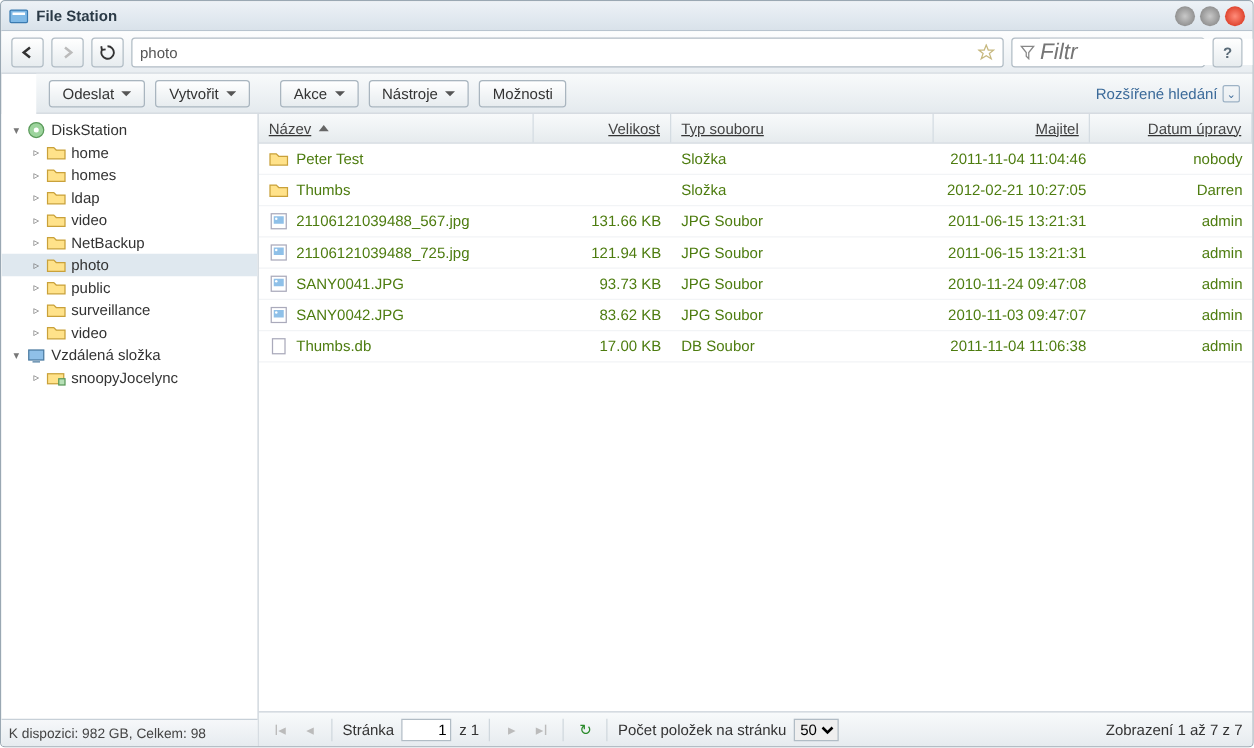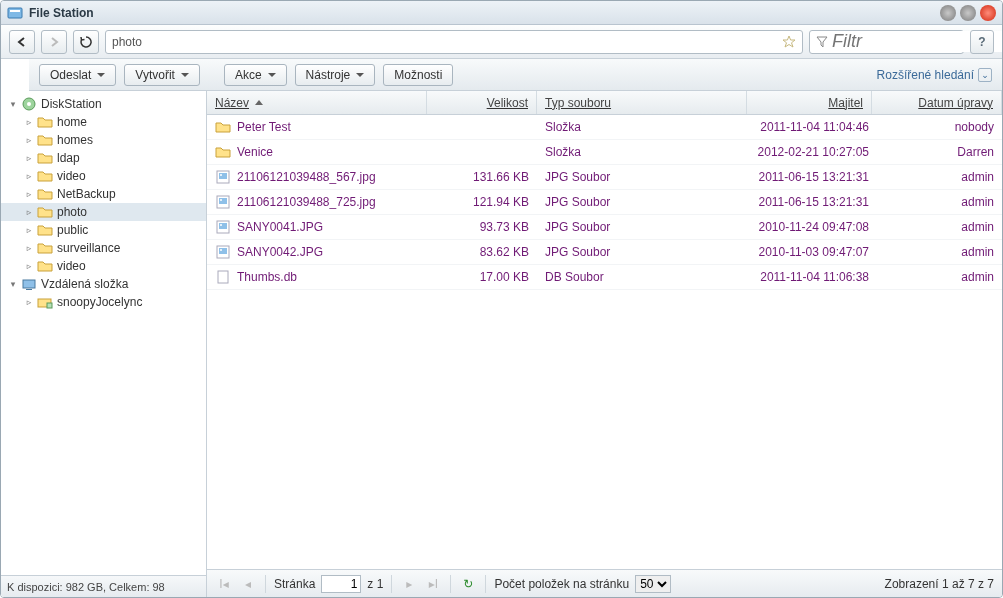--- a/index.html
+++ b/index.html
@@ -39,21 +39,21 @@
 .main { flex:1; display:flex; flex-direction:column; overflow:hidden; }
 .grid-head { height:24px; background:linear-gradient(#f8fafb,#e6ebee); border-bottom:1px solid #c7d0d8; display:flex;text-decoration:underline; }
 .col { border-right:1px solid #d4dce2; display:flex; align-items:center; padding:0 8px; color:#444; font-size:12px; }
 .col.name { width:220px; }
 .col.size { width:110px; justify-content:flex-end; }
 .col.type { width:210px; }
 .col.date { width:130px; justify-content:flex-end; }
 .col.owner { flex:1; justify-content:flex-end; }
 .col.sort::after { content:""; width:0; height:0; border-left:4px solid transparent; border-right:4px solid transparent; border-bottom:5px solid #666; margin-left:6px; }
 .grid-body { flex:1; overflow:auto; background:#fff; }
-.row { height:25px; display:flex; align-items:center; border-bottom:1px solid #f2f4f6; font-size:12px; color:#701a75; }
+.row { height:25px; display:flex; align-items:center; border-bottom:1px solid #f2f4f6; font-size:12px; color:#4d7c0f; }
 .row .c { padding:0 8px; display:flex; align-items:center; }
 .row .c.name { width:220px; gap:6px; }
 .row .c.size { width:110px; justify-content:flex-end; }
 .row .c.type { width:210px; }
 .row .c.date { width:130px; justify-content:flex-end; white-space:nowrap; }
 .row .c.owner { flex:1; justify-content:flex-end; }
 .file-icon { width:16px; height:14px; display:inline-flex; }
 .pager { height:28px; border-top:1px solid #c7d0d8; background:linear-gradient(#f8fafb,#e6ebef); display:flex; align-items:center; padding:0 8px; gap:6px; font-size:12px; color:#333; }
 .pg-btn { width:18px; height:18px; display:inline-flex; align-items:center; justify-content:center; color:#555; cursor:pointer; }
 .pg-btn.disabled { color:#bbb; cursor:default; }
@@ -287,21 +287,21 @@
             <div class="c date">2011-11-04 11:04:46</div>
             <div class="c owner">nobody</div>
           </div>
           <div class="row">
             <div class="c name">
               <span class="file-icon">
                 <svg width="16" height="14">
                   <path d="M1 3 L6 3 L8 5 L15 5 L15 12 L1 12 Z" fill="#ffe28a" stroke="#c9a13a"></path>
                 </svg>
               </span>
-              <span>Venice</span>
+              <span>Thumbs</span>
             </div>
             <div class="c size"></div>
             <div class="c type">Složka</div>
             <div class="c date">2012-02-21 10:27:05</div>
             <div class="c owner">Darren</div>
           </div>
           <div class="row">
             <div class="c name">
               <span class="file-icon">
                 <svg width="16" height="14">

